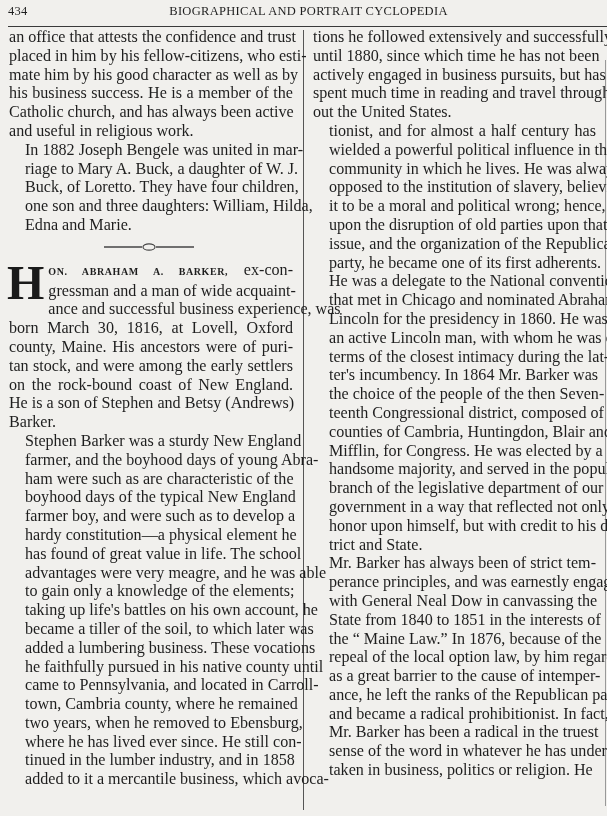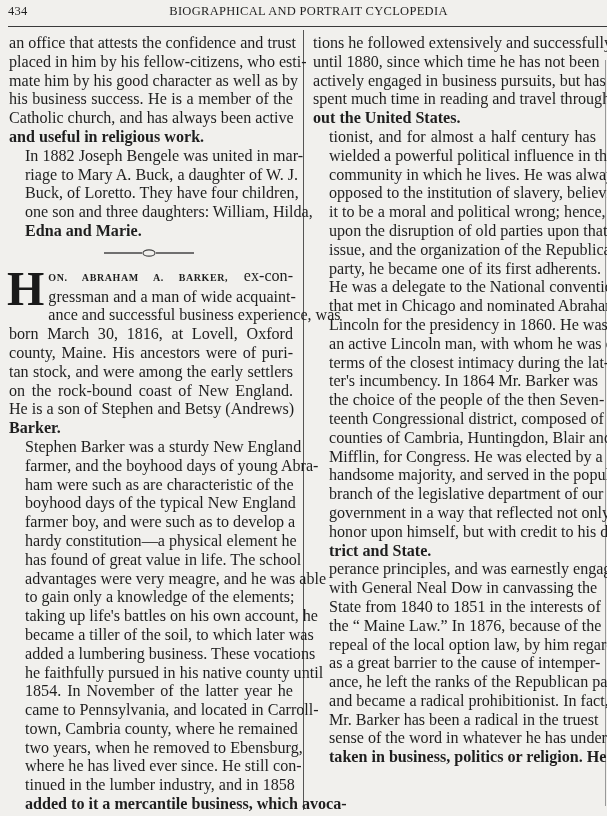--- a/index.html
+++ b/index.html
@@ -15,35 +15,35 @@
     position: absolute; left: 8px; right: 6px; top: 4px; height: 18px;
     font-size: 12.5px; letter-spacing: 0.3px;
   }
   .page-number { position: absolute; left: 0; top: 0; }
   .running-title { position: absolute; left: 0; right: 0; text-align: center; top: 0; }
   .head-rule {
     position: absolute; left: 8px; right: 4px; top: 26px; height: 0;
     border-top: 1.3px solid #3a3a3a;
   }
   .column {
-    position: absolute; top: 34px;
+    position: absolute; top: 28px;
     font-size: 16.1px; line-height: 18.8px;
     text-align: justify;
   }
   .col-left { left: 9px; width: 284px; }
   .col-right { left: 313px; width: 283px; }
   .col-rule {
     position: absolute; left: 303px; top: 30px; bottom: 6px; width: 0;
     border-left: 1px solid #555;
   }
   .col-rule.right-edge { left: 605px; top: 60px; bottom: 10px; border-left-color: #999; }
   p { margin: 0; text-indent: 16px; }
   p.noindent { text-indent: 0; }
   .line { display: block; text-align: justify; text-align-last: justify; white-space: nowrap; }
-  .line.last { text-align-last: left; font-weight: bold; }
+  .line.last { text-align-last: left; }
   .divider {
     height: 26px; position: relative;
   }
   .divider svg { position: absolute; left: 95px; top: 6px; }
   .bio-head { position: relative; }
   .drop-cap {
     float: left; font-size: 48px; line-height: 40px; height: 40px;
     font-weight: bold; margin: 2px 4px 0 -2px; font-family: "Liberation Serif", serif;
     color: #1a1a1a;
   }
@@ -108,21 +108,20 @@
         <span class="line">boyhood days of the typical New England</span>
         <span class="line">farmer boy, and were such as to develop a</span>
         <span class="line">hardy constitution—a physical element he</span>
         <span class="line">has found of great value in life.  The school</span>
         <span class="line">advantages were very meagre, and he was able</span>
         <span class="line">to gain only a knowledge of the elements;</span>
         <span class="line">taking up life's battles on his own account, he</span>
         <span class="line">became a tiller of the soil, to which later was</span>
         <span class="line">added a lumbering business.  These vocations</span>
         <span class="line">he faithfully pursued in his native county until</span>
-        <span class="line">1854.  In November of the latter year he</span>
         <span class="line">came to Pennsylvania, and located in Carroll-</span>
         <span class="line">town, Cambria county, where he remained</span>
         <span class="line">two years, when he removed to Ebensburg,</span>
         <span class="line">where he has lived ever since.  He still con-</span>
         <span class="line">tinued in the lumber industry, and in 1858</span>
         <span class="line last">added to it a mercantile business, which avoca-</span>
       </p>
   </div>
 
   <div class="column col-right">
@@ -152,20 +151,21 @@
         <span class="line">teenth Congressional district, composed of the</span>
         <span class="line">counties of Cambria, Huntingdon, Blair and</span>
         <span class="line">Mifflin, for Congress.  He was elected by a</span>
         <span class="line">handsome majority, and served in the popular</span>
         <span class="line">branch of the legislative department of our</span>
         <span class="line">government in a way that reflected not only</span>
         <span class="line">honor upon himself, but with credit to his dis-</span>
         <span class="line last">trict and State.</span>
       </p>
     <p>
+        <span class="line">Mr. Barker has always been of strict tem-</span>
         <span class="line">perance principles, and was earnestly engaged</span>
         <span class="line">with General Neal Dow in canvassing the</span>
         <span class="line">State from 1840 to 1851 in the interests of</span>
         <span class="line">the “ Maine Law.”  In 1876, because of the</span>
         <span class="line">repeal of the local option law, by him regarded</span>
         <span class="line">as a great barrier to the cause of intemper-</span>
         <span class="line">ance, he left the ranks of the Republican party,</span>
         <span class="line">and became a radical prohibitionist.  In fact,</span>
         <span class="line">Mr. Barker has been a radical in the truest</span>
         <span class="line">sense of the word in whatever he has under-</span>

